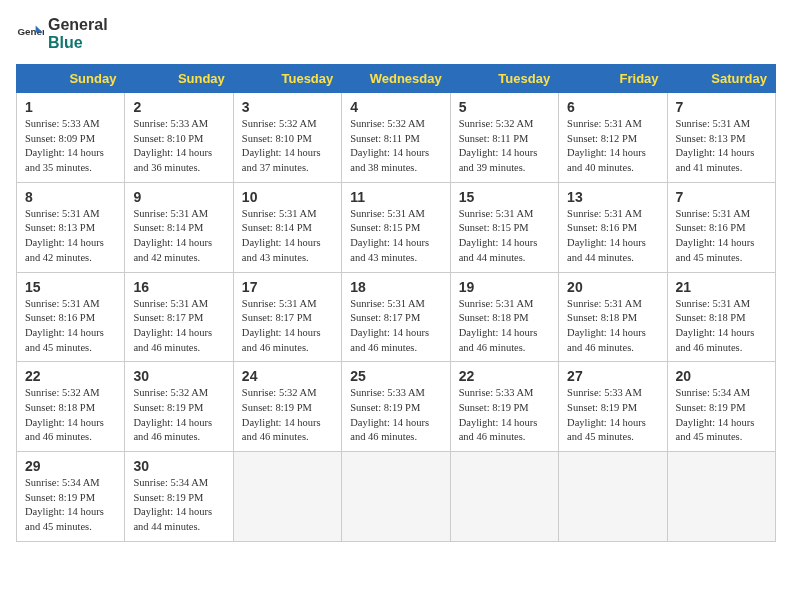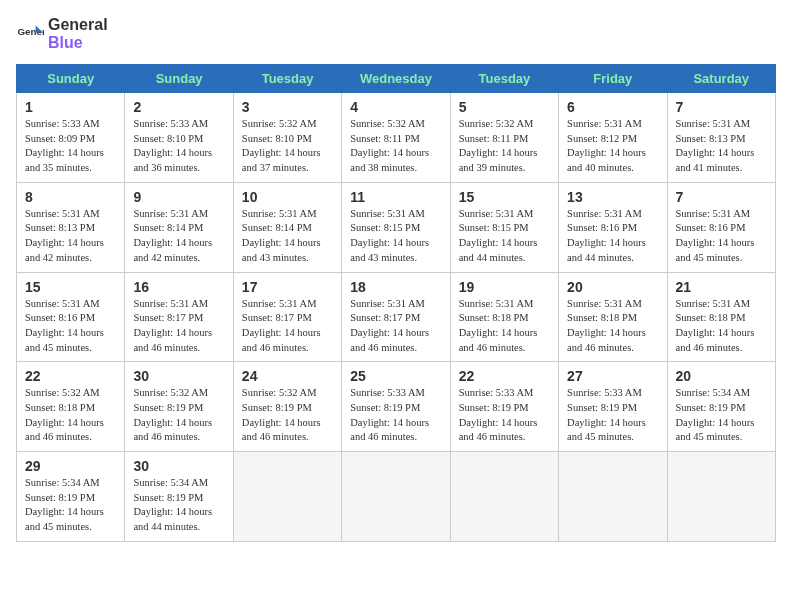--- a/index.html
+++ b/index.html
@@ -37,25 +37,25 @@
       font-size: 16px;
       color: #555;
     }
     .calendar {
       width: 100%;
       border-collapse: collapse;
       border: 1px solid #ccc;
     }
     .calendar th {
       background-color: #2a6ebb;
-      color: #86efac;
+      color: #fde047;
       font-size: 13px;
       font-weight: bold;
       padding: 6px 8px;
-      text-align: center;
+      text-align: right;
       border: 1px solid #2a6ebb;
     }
     .calendar td {
       vertical-align: top;
       padding: 6px 8px;
       border: 1px solid #ccc;
       width: calc(100% / 7);
       font-size: 11px;
       color: #333;
       background: #fff;
@@ -84,21 +84,21 @@
 <body>
 
 <div class="header-area">
   <div class="logo">
     <svg class="logo-icon" viewBox="0 0 40 40">
       <text x="2" y="22" font-size="14" font-weight="bold" fill="#333">General</text>
       <polygon points="28,8 38,18 28,18" fill="#2a6ebb"></polygon>
     </svg>
     <div>
       <span style="font-size:16px;font-weight:bold;color:#333;">General</span><br>
-      <span style="font-size:16px;font-weight:bold;color:#8b5cf6;">Blue</span>
+      <span style="font-size:16px;font-weight:bold;color:#0f766e;">Blue</span>
     </div>
   </div>
   <div class="title-area">
     <div class="month-title"></div>
     <div class="location-title"></div>
   </div>
 </div>
 
 <table class="calendar">
   <thead>

